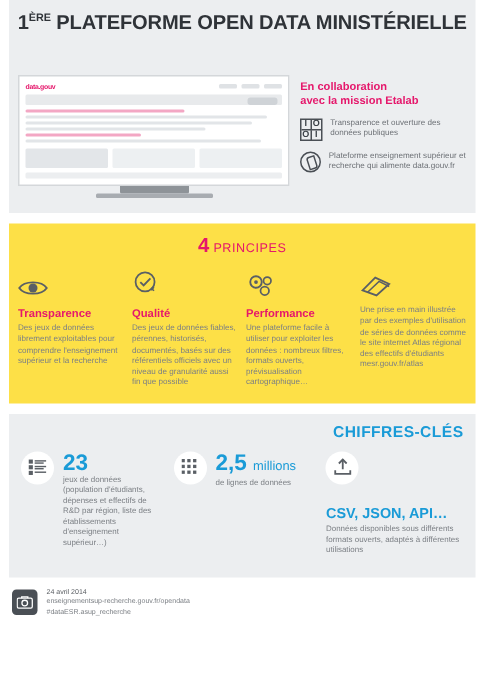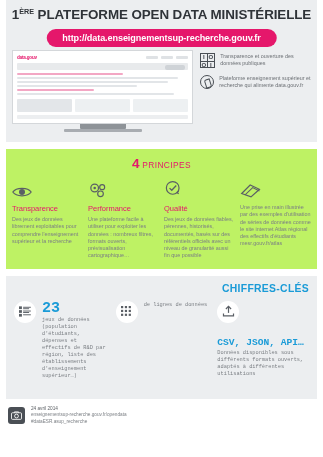--- a/index.html
+++ b/index.html
@@ -82,33 +82,33 @@
     position: relative;
   }
   .circle-icon::before {
     content: ""; position: absolute; left: 4.3px; top: 2.6px;
     width: 4px; height: 7px; border: 1.1px solid #4a4f55; border-radius: 2px 0 2px 0;
     transform: rotate(-18deg);
   }
   .etalab-txt { font-size: 5.4px; line-height: 7.2px; color: #6c7075; }
 
   
-  .principles { background: #bef264; margin: 7px 6px 0 6px; padding: 7px 0 9px 0; }
+  .principles { background: #fde047; margin: 7px 6px 0 6px; padding: 7px 0 9px 0; }
   .principles-title { text-align: center; font-size: 8.4px; color: #e5176b; letter-spacing: .4px; margin-bottom: 8px; }
   .principles-title b { font-size: 13.5px; font-weight: bold; letter-spacing: 0; }
   .p-grid { display: flex; padding: 0 6px; gap: 5px; }
   .p-col { flex: 1; }
   .p-icon { height: 20px; margin-bottom: 5px; display: flex; align-items: flex-end; }
-  .p-name { font-size: 7.5px; font-weight: normal; color: #e5176b; margin-bottom: 3px; }
+  .p-name { font-size: 7.5px; font-weight: bold; color: #e5176b; margin-bottom: 3px; }
   .p-body { font-size: 5.4px; line-height: 7.3px; color: #7b7f84; }
 
   
   .figures { background: #eceef0; margin: 7px 6px 0 6px; padding: 7px 8px 9px 8px; }
   .figures-title { text-align: right; font-size: 10.4px; font-weight: bold; color: #1a9bd7; letter-spacing: .3px; margin-bottom: 7px; }
-  .f-grid { display: flex; gap: 10px; font-family: Liberation Mono, monospace; }
+  .f-grid { display: flex; gap: 10px; }
   .f-col { flex: 1; }
   .f-item { display: flex; gap: 6px; align-items: flex-start; margin-bottom: 10px; }
   .f-disc {
     width: 22px; height: 22px; border-radius: 50%; background: #fff; flex: none;
     display: flex; align-items: center; justify-content: center;
   }
   .f-big { font-size: 15px; font-weight: bold; color: #1a9bd7; line-height: 15px; }
   .f-big small { font-size: 8.6px; font-weight: normal; color: #1a9bd7; }
   .f-sub { font-size: 5.3px; line-height: 7px; color: #7b7f84; margin-top: 1px; }
   .f-pre { font-size: 5.8px; color: #7b7f84; line-height: 7px; }
@@ -129,21 +129,20 @@
 
 <div class="page">
 
 
   <div class="title-band">
     <div class="t"><span>1</span><sup>ÈRE</sup>
       <span>PLATEFORME OPEN DATA MINISTÉRIELLE</span></div>
   </div>
 
   <div class="hero">
-    <div class="url-pill">http://data.enseignementsup-recherche.gouv.fr</div>
 
     <div class="shot-wrap">
       <div class="shot">
         <div class="shot-top">
           <span class="shot-logo">data.gouv</span>
           <span class="shot-nav">
               <span></span>
               <span></span>
               <span></span>
             </span>
@@ -162,20 +161,24 @@
             <div></div>
             <div></div>
         </div>
         <div class="shot-foot"></div>
       </div>
       <div class="screen-base"></div>
       <div class="screen-foot"></div>
     </div>
 
     <div class="etalab">
+      <div class="etalab-title">
+        <span>En collaboration</span><br>
+        <span>avec la mission </span><b>Etalab</b>
+      </div>
 
       <div class="etalab-row">
         <div class="etalab-logo">
           <i>I</i>
             <i>O</i>
             <i>O</i>
             <i>I</i>
         </div>
         <div class="etalab-txt">Transparence et ouverture des données publiques</div>
       </div>
@@ -196,45 +199,45 @@
 
       <div class="p-col">
         <div class="p-icon">
           <svg width="20" height="14" viewBox="0 0 24 16">
             <path d="M1 8c4-6 18-6 22 0-4 6-18 6-22 0z" fill="none" stroke="#5a5f65" stroke-width="1.5"></path>
             <circle cx="12" cy="8" r="3.6" fill="#5a5f65"></circle>
           </svg>
         </div>
         <div class="p-name">Transparence</div>
         <div class="p-body">Des jeux de données librement exploitables pour comprendre l'enseignement supérieur et la recherche</div>
+      </div>
+
+      <div class="p-col">
+        <div class="p-icon">
+          <svg width="19" height="19" viewBox="0 0 24 24">
+            <circle cx="11" cy="10" r="8" fill="none" stroke="#5a5f65" stroke-width="1.5"></circle>
+            <path d="M7 10.2l2.8 2.8L15.5 7" fill="none" stroke="#5a5f65" stroke-width="1.6"></path>
+            <path d="M16 15l2.5 2.5M18.5 14.5L16 17" stroke="#5a5f65" stroke-width="1.4"></path>
+          </svg>
+        </div>
+        <div class="p-name">Qualité</div>
+        <div class="p-body">Des jeux de données fiables, pérennes, historisés, documentés, basés sur des référentiels officiels avec un niveau de granularité aussi fin que possible</div>
       </div>
 
       <div class="p-col">
         <div class="p-icon">
           <svg width="20" height="17" viewBox="0 0 24 20">
             <circle cx="8" cy="7" r="4.6" fill="none" stroke="#5a5f65" stroke-width="1.5"></circle>
             <circle cx="8" cy="7" r="1.5" fill="#5a5f65"></circle>
             <circle cx="17" cy="6" r="3" fill="none" stroke="#5a5f65" stroke-width="1.4"></circle>
             <circle cx="15" cy="14" r="3.4" fill="none" stroke="#5a5f65" stroke-width="1.4"></circle>
           </svg>
         </div>
         <div class="p-name">Performance</div>
         <div class="p-body">Une plateforme facile à utiliser pour exploiter les données : nombreux filtres, formats ouverts, prévisualisation cartographique…</div>
-      </div>
-
-      <div class="p-col">
-        <div class="p-icon">
-          <svg width="19" height="19" viewBox="0 0 24 24">
-            <circle cx="11" cy="10" r="8" fill="none" stroke="#5a5f65" stroke-width="1.5"></circle>
-            <path d="M7 10.2l2.8 2.8L15.5 7" fill="none" stroke="#5a5f65" stroke-width="1.6"></path>
-            <path d="M16 15l2.5 2.5M18.5 14.5L16 17" stroke="#5a5f65" stroke-width="1.4"></path>
-          </svg>
-        </div>
-        <div class="p-name">Qualité</div>
-        <div class="p-body">Des jeux de données fiables, pérennes, historisés, documentés, basés sur des référentiels officiels avec un niveau de granularité aussi fin que possible</div>
       </div>
 
       <div class="p-col">
         <div class="p-icon">
           <svg width="22" height="16" viewBox="0 0 26 18">
             <path d="M2 12L12 2l11 5-10 9z" fill="none" stroke="#5a5f65" stroke-width="1.4"></path>
             <path d="M6 13.5L15 5l8 4" fill="none" stroke="#5a5f65" stroke-width="1.2"></path>
           </svg>
         </div>
         <div class="p-body">Une prise en main illustrée par des exemples d'utilisation de séries de données comme le site internet Atlas régional des effectifs d'étudiants mesr.gouv.fr/atlas</div>
@@ -279,20 +282,22 @@
                 <rect x="0" y="4.2" width="2.4" height="2.4"></rect>
                   <rect x="4.2" y="4.2" width="2.4" height="2.4"></rect>
                   <rect x="8.4" y="4.2" width="2.4" height="2.4"></rect>
                 <rect x="0" y="8.4" width="2.4" height="2.4"></rect>
                   <rect x="4.2" y="8.4" width="2.4" height="2.4"></rect>
                   <rect x="8.4" y="8.4" width="2.4" height="2.4"></rect>
               </g>
             </svg>
           </div>
           <div>
+            <div class="f-big"><span>2,5</span>
+              <small>millions</small></div>
             <div class="f-sub">de lignes de données</div>
           </div>
         </div>
 
       </div>
 
       <div class="f-col">
         <div>
           <div class="f-disc" style="margin-bottom:4px;">
             <svg width="13" height="13" viewBox="0 0 14 14">

